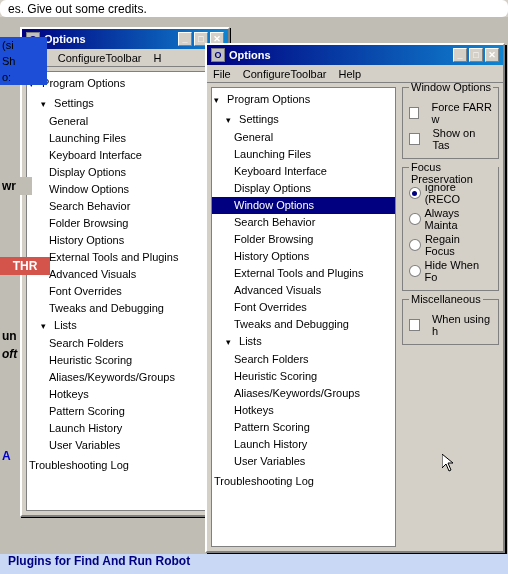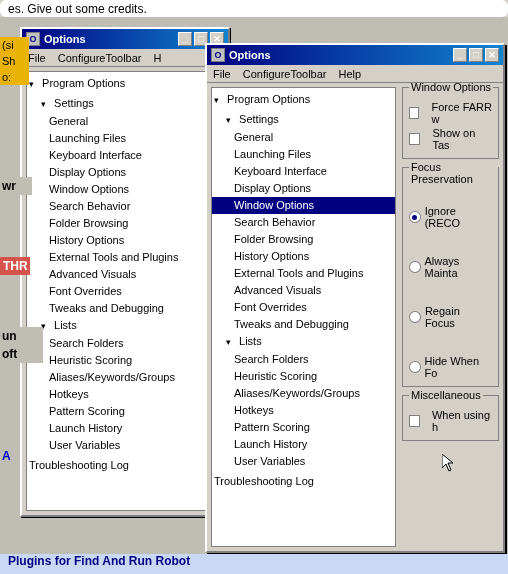--- a/index.html
+++ b/index.html
@@ -201,21 +201,20 @@
       content: '✓';
       font-size: 9px;
     }
 
     .radio-row {
       display: flex;
       align-items: center;
       gap: 4px;
       padding: 1px 0;
       font-size: 11px;
-      margin-top: 24px;
     }
     .radio-input {
       width: 12px;
       height: 12px;
       border-radius: 50%;
       border: 1px solid #808080;
       background: #ffffff;
       display: inline-flex;
       align-items: center;
       justify-content: center;
@@ -231,35 +230,35 @@
   </style>
 </head>
 <body>
 
 <div style="background:#ffffff; height:17px; overflow:hidden; padding:0 8px; display:flex; align-items:center;border-radius:6px;">
   <span style="font-size:12px; color:#000000;">es. Give out some credits.</span>
 </div>
 
 <div style="position:relative; height:537px; background:#c0bdb5; overflow:hidden;">
 
-  <div style="position:absolute; left:0; top:20px; width:29px; background:#eab308; font-size:11px; z-index:1;">
+  <div style="position:absolute; left:0; top:20px; width:47px; background:#1d4ed8; font-size:11px; z-index:1;">
     <div style="color:#000; padding:2px 2px;">(si</div>
     <div style="color:#000; padding:2px 2px;">Sh</div>
     <div style="color:#000; padding:2px 2px;">o:</div>
   </div>
 
   <div style="position:absolute; left:0; top:160px; width:32px; background:#c0bdb5; font-size:12px; z-index:1;">
     <div style="padding:2px 2px; font-weight:bold;">wr</div>
   </div>
-  <div style="position:absolute; left:0; top:240px; width:30px; background:#d4534b; font-size:12px; z-index:1; color:white; font-weight:bold; padding:2px 3px; text-align:center;">
+  <div style="position:absolute; left:0; top:240px; width:50px; background:#d4534b; font-size:12px; z-index:1; color:white; font-weight:bold; padding:2px 3px; text-align:center;">
     <div>THR</div>
   </div>
-  <div style="position:absolute; left:0; top:310px; width:43px; background:#c0bdb5; font-size:12px; z-index:1;">
+  <div style="position:absolute; left:0; top:310px; width:20px; background:#c0bdb5; font-size:12px; z-index:1;">
     <div style="padding:2px 2px; font-weight:bold;">un</div>
-    <div style="padding:2px 2px; font-weight:bold;">oft</div>
+    <div style="padding:2px 2px; font-weight:bold;font-style:italic;">oft</div>
   </div>
   <div style="position:absolute; left:0; top:430px; width:20px; background:#c0bdb5; font-size:12px; z-index:1;">
     <div style="padding:2px 2px; font-weight:bold; color:#0000cc;">A</div>
   </div>
 
   <div class="options-win-back">
     <div class="win-titlebar">
       <span class="title-icon">O</span>
       <span class="win-title-text">Options</span>
       <div class="win-controls">

